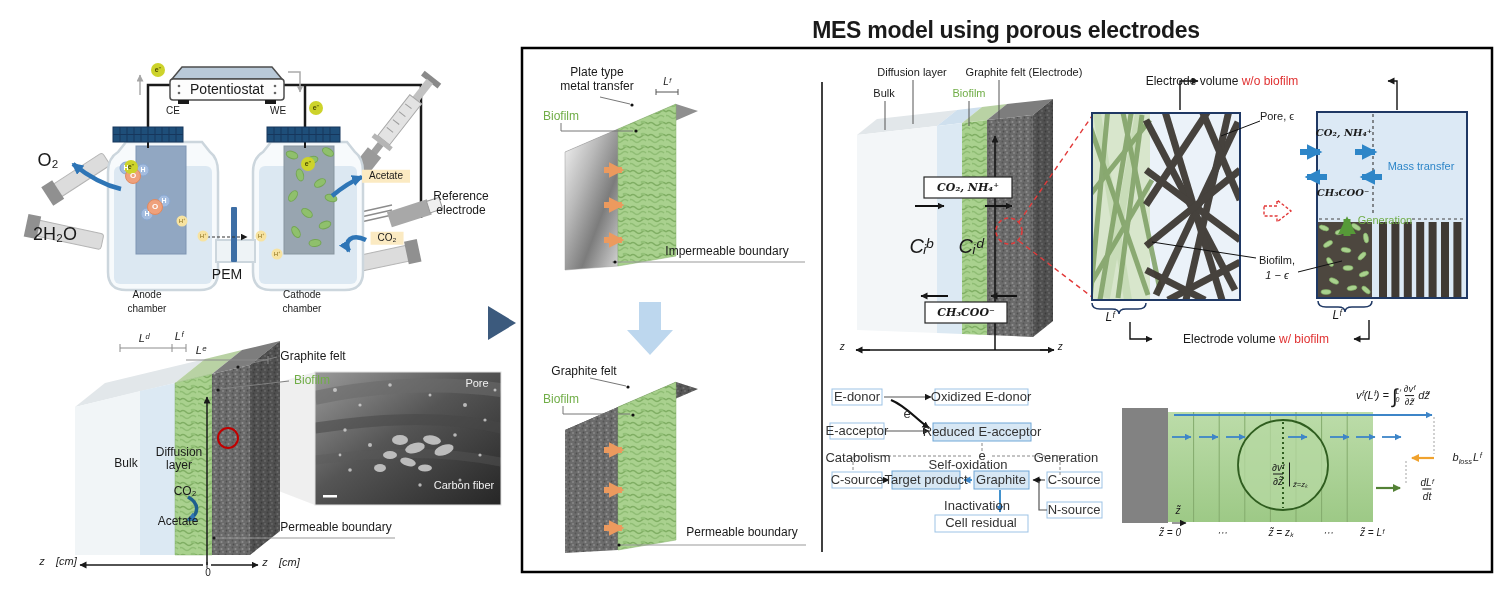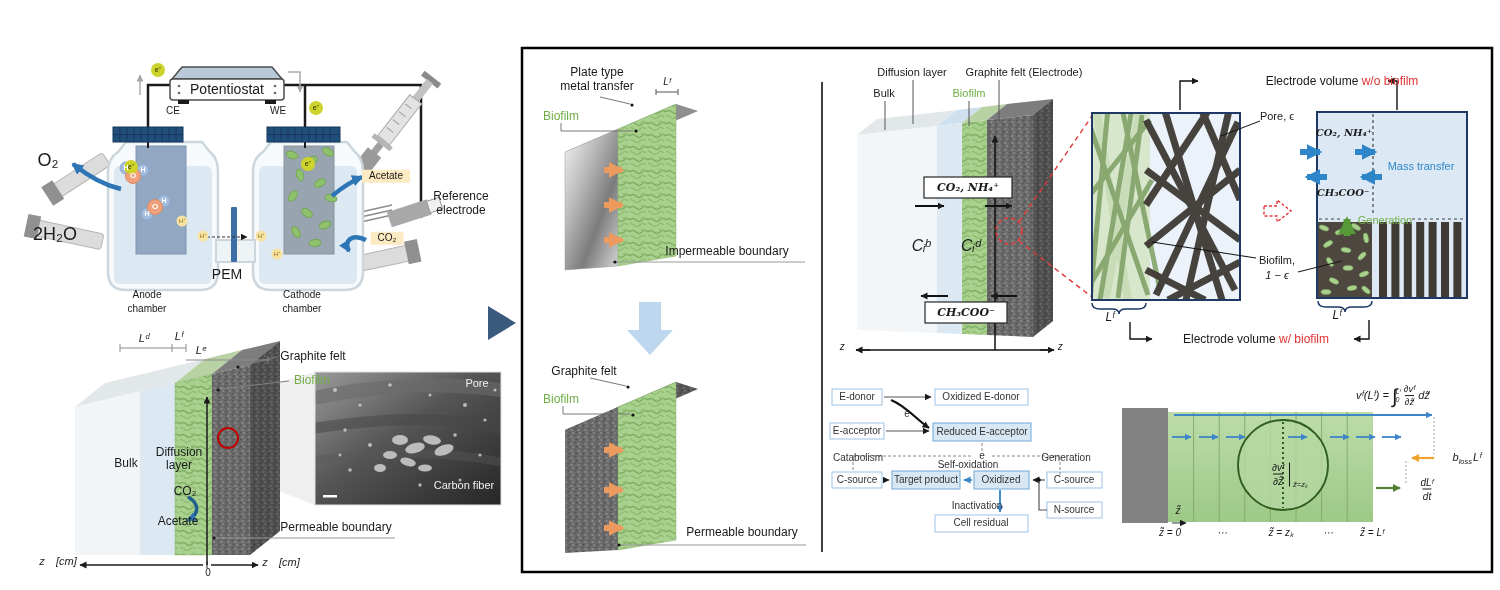--- a/index.html
+++ b/index.html
@@ -3,22 +3,22 @@
 <meta charset="utf-8">
 <style>
   html,body{margin:0;padding:0;background:#fff;}
   #stage{position:relative;width:1500px;height:590px;background:#ffffff;overflow:hidden;
          font-family:"Liberation Sans",sans-serif;}
   #gfx{position:absolute;left:0;top:0;}
   .lb{position:absolute;color:#1a1a1a;white-space:nowrap;line-height:1.05;}
   .c{transform:translate(-50%,-50%);}
   .cv{transform:translate(0,-50%);}
   .t1{font-size:23px;font-weight:bold;letter-spacing:-0.3px;}
-  .f16{font-size:16px}.f15{font-size:18px}.f14{font-size:14px}.f13{font-size:10px}
-  .f12{font-size:12px}.f11{font-size:11px}.f10{font-size:10px}.f9{font-size:10px}
+  .f16{font-size:20px}.f15{font-size:18px}.f14{font-size:14px}.f13{font-size:10px}
+  .f12{font-size:12px}.f11{font-size:11px}.f10{font-size:10px}.f9{font-size:13px}
   .mth{font-family:Liberation Sans, sans-serif;font-style:italic;}
   .mthb{font-family:"DejaVu Serif",serif;font-style:italic;font-weight:bold;}
   .grn{color:#70ad47}.blu{color:#2e86c8}.red{color:#e03131}.wht{color:#f0f0f0}.gry{color:#333}
   .ybox{background:#fbeac2;padding:1px 7px;}
   .ecirc{background:#cdd32b;border-radius:50%;width:14px;height:14px;display:flex;align-items:center;
          justify-content:center;font-size:7px;font-weight:bold;color:#4a4a00;}
   .hcirc{background:#f7e3a1;border-radius:50%;width:11px;height:11px;display:flex;align-items:center;
          justify-content:center;font-size:6px;color:#8a6d1a;}
   .molH{color:#fff;font-size:7px;font-weight:bold;}
   .molO{color:#fff;font-size:8px;font-weight:bold;}
@@ -560,20 +560,21 @@
 <span class="lb f12 c" style="left:179px;top:465px">layer</span>
 <span class="lb f12 c" style="left:185px;top:491px">CO₂</span>
 <span class="lb f12 c" style="left:178px;top:521px">Acetate</span>
 <span class="lb f12 c" style="left:336px;top:527px">Permeable boundary</span>
 <span class="lb f11 wht c" style="left:477px;top:384px">Pore</span>
 <span class="lb f11 wht c" style="left:464px;top:486px">Carbon fiber</span>
 <span class="lb mth f11 c" style="left:58px;top:562px">z⃖ [cm]</span>
 <span class="lb f10 c" style="left:208px;top:573px">0</span>
 <span class="lb mth f11 c" style="left:281px;top:563px">z⃗ [cm]</span>
 
+<span class="lb t1 c" style="left:1006px;top:30px">MES model using porous electrodes</span>
 
 <span class="lb f12 c" style="left:597px;top:72px">Plate type</span>
 <span class="lb f12 c" style="left:597px;top:86px">metal transfer</span>
 <span class="lb mth f10 c" style="left:667px;top:82px">Lᶠ</span>
 <span class="lb f12 grn c" style="left:561px;top:116px">Biofilm</span>
 <span class="lb f12 c" style="left:727px;top:251px">Impermeable boundary</span>
 
 <span class="lb f12 c" style="left:584px;top:371px">Graphite felt</span>
 <span class="lb f12 grn c" style="left:561px;top:399px">Biofilm</span>
 <span class="lb f12 c" style="left:742px;top:532px">Permeable boundary</span>
@@ -582,42 +583,42 @@
 <span class="lb f11 c" style="left:1024px;top:73px">Graphite felt (Electrode)</span>
 <span class="lb f11 c" style="left:884px;top:94px">Bulk</span>
 <span class="lb f11 grn c" style="left:969px;top:94px">Biofilm</span>
 <span class="lb mthb f11 c" style="left:968px;top:188px">CO₂, NH₄⁺</span>
 <span class="lb mth f16 c" style="left:921px;top:246px">Cᵢᵇ</span>
 <span class="lb mth f16 c" style="left:971px;top:246px">Cᵢᵈ</span>
 <span class="lb mthb f11 c" style="left:966px;top:313px">CH₃COO⁻</span>
 <span class="lb mth f13 c" style="left:846px;top:347px">z⃖</span>
 <span class="lb mth f13 c" style="left:1064px;top:347px">z⃗</span>
 
-<span class="lb f12 c" style="left:1342px;top:81px"><span>Electrode volume </span><span class="red">w/o biofilm</span></span>
+<span class="lb f12 c" style="left:1222px;top:81px"><span>Electrode volume </span><span class="red">w/o biofilm</span></span>
 <span class="lb f11 c" style="left:1277px;top:117px">Pore, ϵ</span>
 <span class="lb mthb f10 c" style="left:1344px;top:133px">CO₂, NH₄⁺</span>
 <span class="lb f11 blu c" style="left:1421px;top:167px">Mass transfer</span>
 <span class="lb mthb f10 c" style="left:1343px;top:193px">CH₃COO⁻</span>
 <span class="lb f11 grn c" style="left:1385px;top:221px">Generation</span>
 <span class="lb f11 c" style="left:1277px;top:261px">Biofilm,</span>
 <span class="lb mth f11 c" style="left:1277px;top:276px">1 − ϵ</span>
 <span class="lb mth f12 c" style="left:1110px;top:317px">Lᶠ</span>
 <span class="lb mth f12 c" style="left:1337px;top:315px">Lᶠ</span>
 <span class="lb f12 c" style="left:1256px;top:339px"><span>Electrode volume </span><span class="red">w/ biofilm</span></span>
 
 <span class="lb f9 gry c" style="left:857px;top:397px">E-donor</span>
 <span class="lb f9 gry c" style="left:981px;top:397px">Oxidized E-donor</span>
 <span class="lb f9 gry c" style="left:857px;top:431px">E-acceptor</span>
 <span class="lb f9 gry c" style="left:982px;top:432px">Reduced E-acceptor</span>
 <span class="lb f9 gry c" style="left:858px;top:458px">Catabolism</span>
 <span class="lb f9 gry c" style="left:1066px;top:458px">Generation</span>
 <span class="lb f9 gry c" style="left:968px;top:465px">Self-oxidation</span>
 <span class="lb f9 gry c" style="left:857px;top:480px">C-source</span>
 <span class="lb f9 gry c" style="left:926px;top:480px">Target product</span>
-<span class="lb f9 gry c" style="left:1001px;top:480px">Oxidized</span>
+<span class="lb f9 gry c" style="left:1001px;top:480px">Graphite</span>
 <span class="lb f9 gry c" style="left:1074px;top:480px">C-source</span>
 <span class="lb f9 gry c" style="left:1074px;top:510px">N-source</span>
 <span class="lb f9 gry c" style="left:977px;top:506px">Inactivation</span>
 <span class="lb f9 gry c" style="left:981px;top:523px">Cell residual</span>
 <span class="lb f9 gry c" style="left:907px;top:414px">e</span>
 <span class="lb f9 gry c" style="left:982px;top:456px">e</span>
 
 <span class="lb mth f11 cv eqrow" style="left:1356px;top:396px">
   <span>vᶠ(Lᶠ) =</span>
       <span class="intwrap eqrow" style="gap:0">

